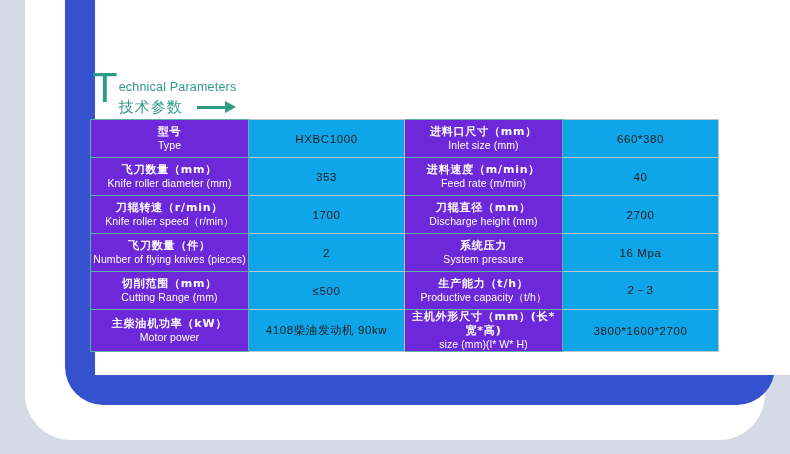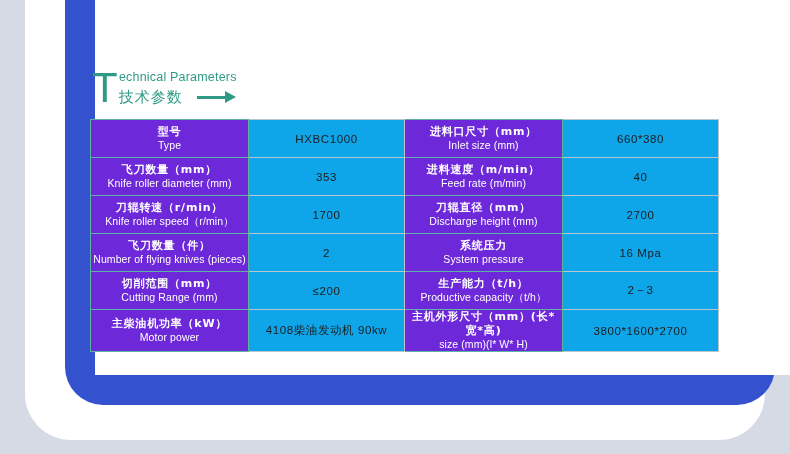--- a/index.html
+++ b/index.html
@@ -68,22 +68,21 @@
     line-height: 36px;
     font-weight: 400;
     color: #2f9b86;
     margin-top: 2px;
     font-family: "Liberation Sans", sans-serif;
   }
   .heading-text {
     display: flex;
     flex-direction: column;
     margin-left: 1px;
-    margin-top: 2px;
-    text-align: right;
+    margin-top: 12px;
   }
   .heading-en {
     font-size: 12.5px;
     color: #2f9b86;
     letter-spacing: 0.2px;
     line-height: 14px;
   }
   .heading-cn-row {
     display: flex;
     align-items: center;
@@ -242,21 +241,21 @@
           <span class="cn">系统压力</span>
           <span class="en">System pressure</span>
         </td>
         <td class="val col-val">16 Mpa</td>
       </tr>
       <tr>
         <td class="lbl col-lbl">
           <span class="cn">切削范围（mm）</span>
           <span class="en">Cutting Range (mm)</span>
         </td>
-        <td class="val col-val">≤200</td>
+        <td class="val col-val">≤500</td>
         <td class="lbl col-lbl">
           <span class="cn">生产能力（t/h）</span>
           <span class="en">Productive capacity（t/h）</span>
         </td>
         <td class="val col-val">2－3</td>
       </tr>
       <tr>
         <td class="lbl col-lbl">
           <span class="cn">主柴油机功率（kW）</span>
           <span class="en">Motor power</span>

